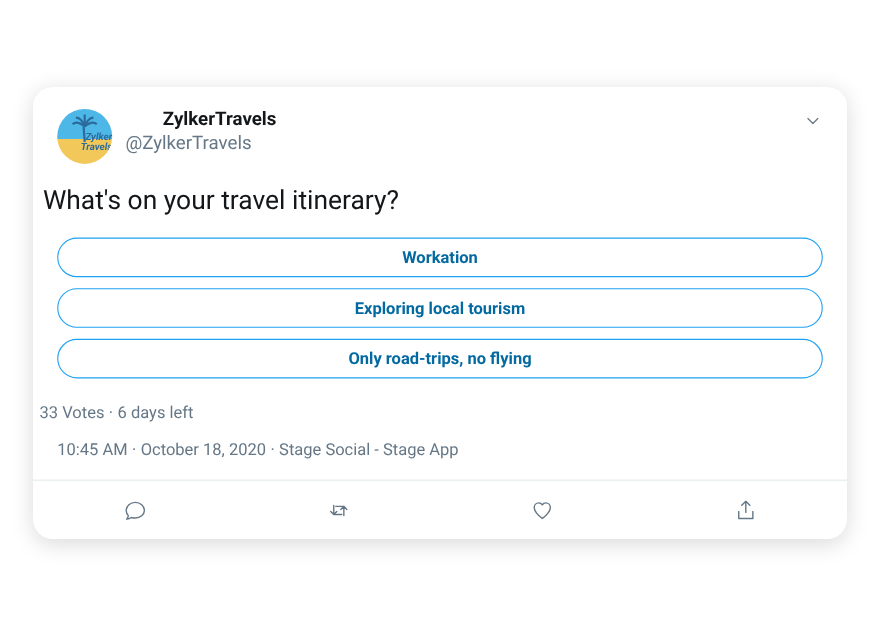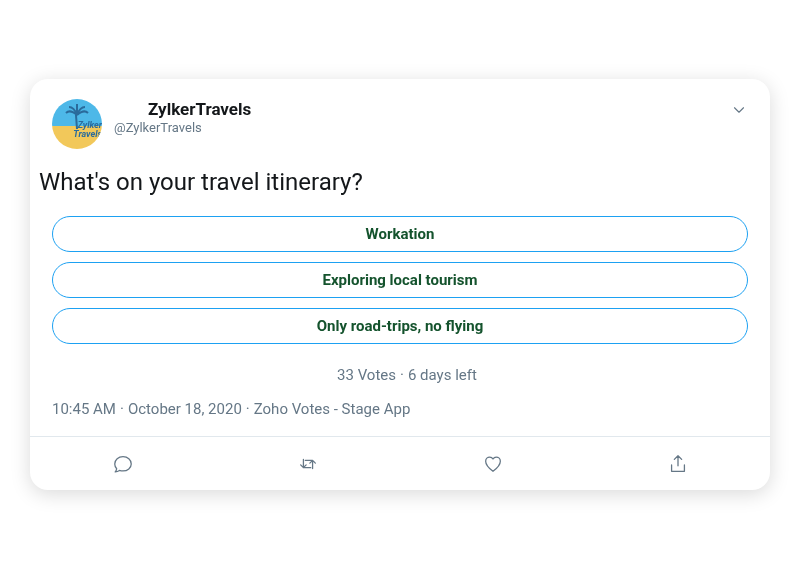--- a/index.html
+++ b/index.html
@@ -56,21 +56,21 @@
     font-style: italic;
   }
   .names { flex: 1; }
   .display-name {
     font-weight: 700;
     font-size: 17px;
     color: #14171a;
     margin-left: 34px;
   }
   .handle {
-    font-size: 13px;
+    font-size: 17px;
     color: #657786;
     margin-top: 1px;
   }
   .chevron {
     color: #657786;
     width: 18px;
     height: 18px;
     margin-top: 2px;
     cursor: pointer;
   }
@@ -86,29 +86,28 @@
   }
   .poll-option {
     border: 1px solid #1da1f2;
     border-radius: 999px;
     height: 36px;
     display: flex;
     align-items: center;
     justify-content: center;
     margin-bottom: 10px;
     cursor: pointer;
-    color: #14532d;
+    color: #0369a1;
     font-weight: 700;
     font-size: 15px;
   }
   .meta {
-    padding: 12px 22px 0 36px;
+    padding: 12px 22px 0 6px;
     font-size: 15px;
     color: #657786;
-    text-align: center;
   }
   .timestamp {
     padding: 16px 22px 18px 22px;
     font-size: 15px;
     color: #657786;
   }
   .actions {
     border-top: 1px solid #e1e8ed;
     display: flex;
     justify-content: space-around;
@@ -167,21 +166,21 @@
     <div class="poll-option">
       <span>Only road-trips, no flying</span>
     </div>
   </div>
 
   <div class="meta">
     <span>33 Votes</span><span class="dot">·</span><span>6 days left</span>
   </div>
 
   <div class="timestamp">
-    <span>10:45 AM</span><span class="dot">·</span><span>October 18, 2020</span><span class="dot">·</span><span>Zoho Votes - Stage App</span>
+    <span>10:45 AM</span><span class="dot">·</span><span>October 18, 2020</span><span class="dot">·</span><span>Stage Social - Stage App</span>
   </div>
 
   <div class="actions">
     <div class="action-btn">
       <svg viewBox="0 0 24 24">
         <path d="M12 4 C7 4 3 7.5 3 12 C3 14 3.8 15.8 5.1 17.2 C4.9 18.5 4.3 19.8 3.5 20.7 C5.2 20.5 6.8 19.9 8.1 19 C9.3 19.4 10.6 19.6 12 19.6 C17 19.6 21 16.1 21 12 C21 7.5 17 4 12 4 Z" stroke="currentColor" stroke-width="1.4" fill="none" stroke-linejoin="round"></path>
       </svg>
     </div>
     <div class="action-btn">
       <svg viewBox="0 0 24 24">

